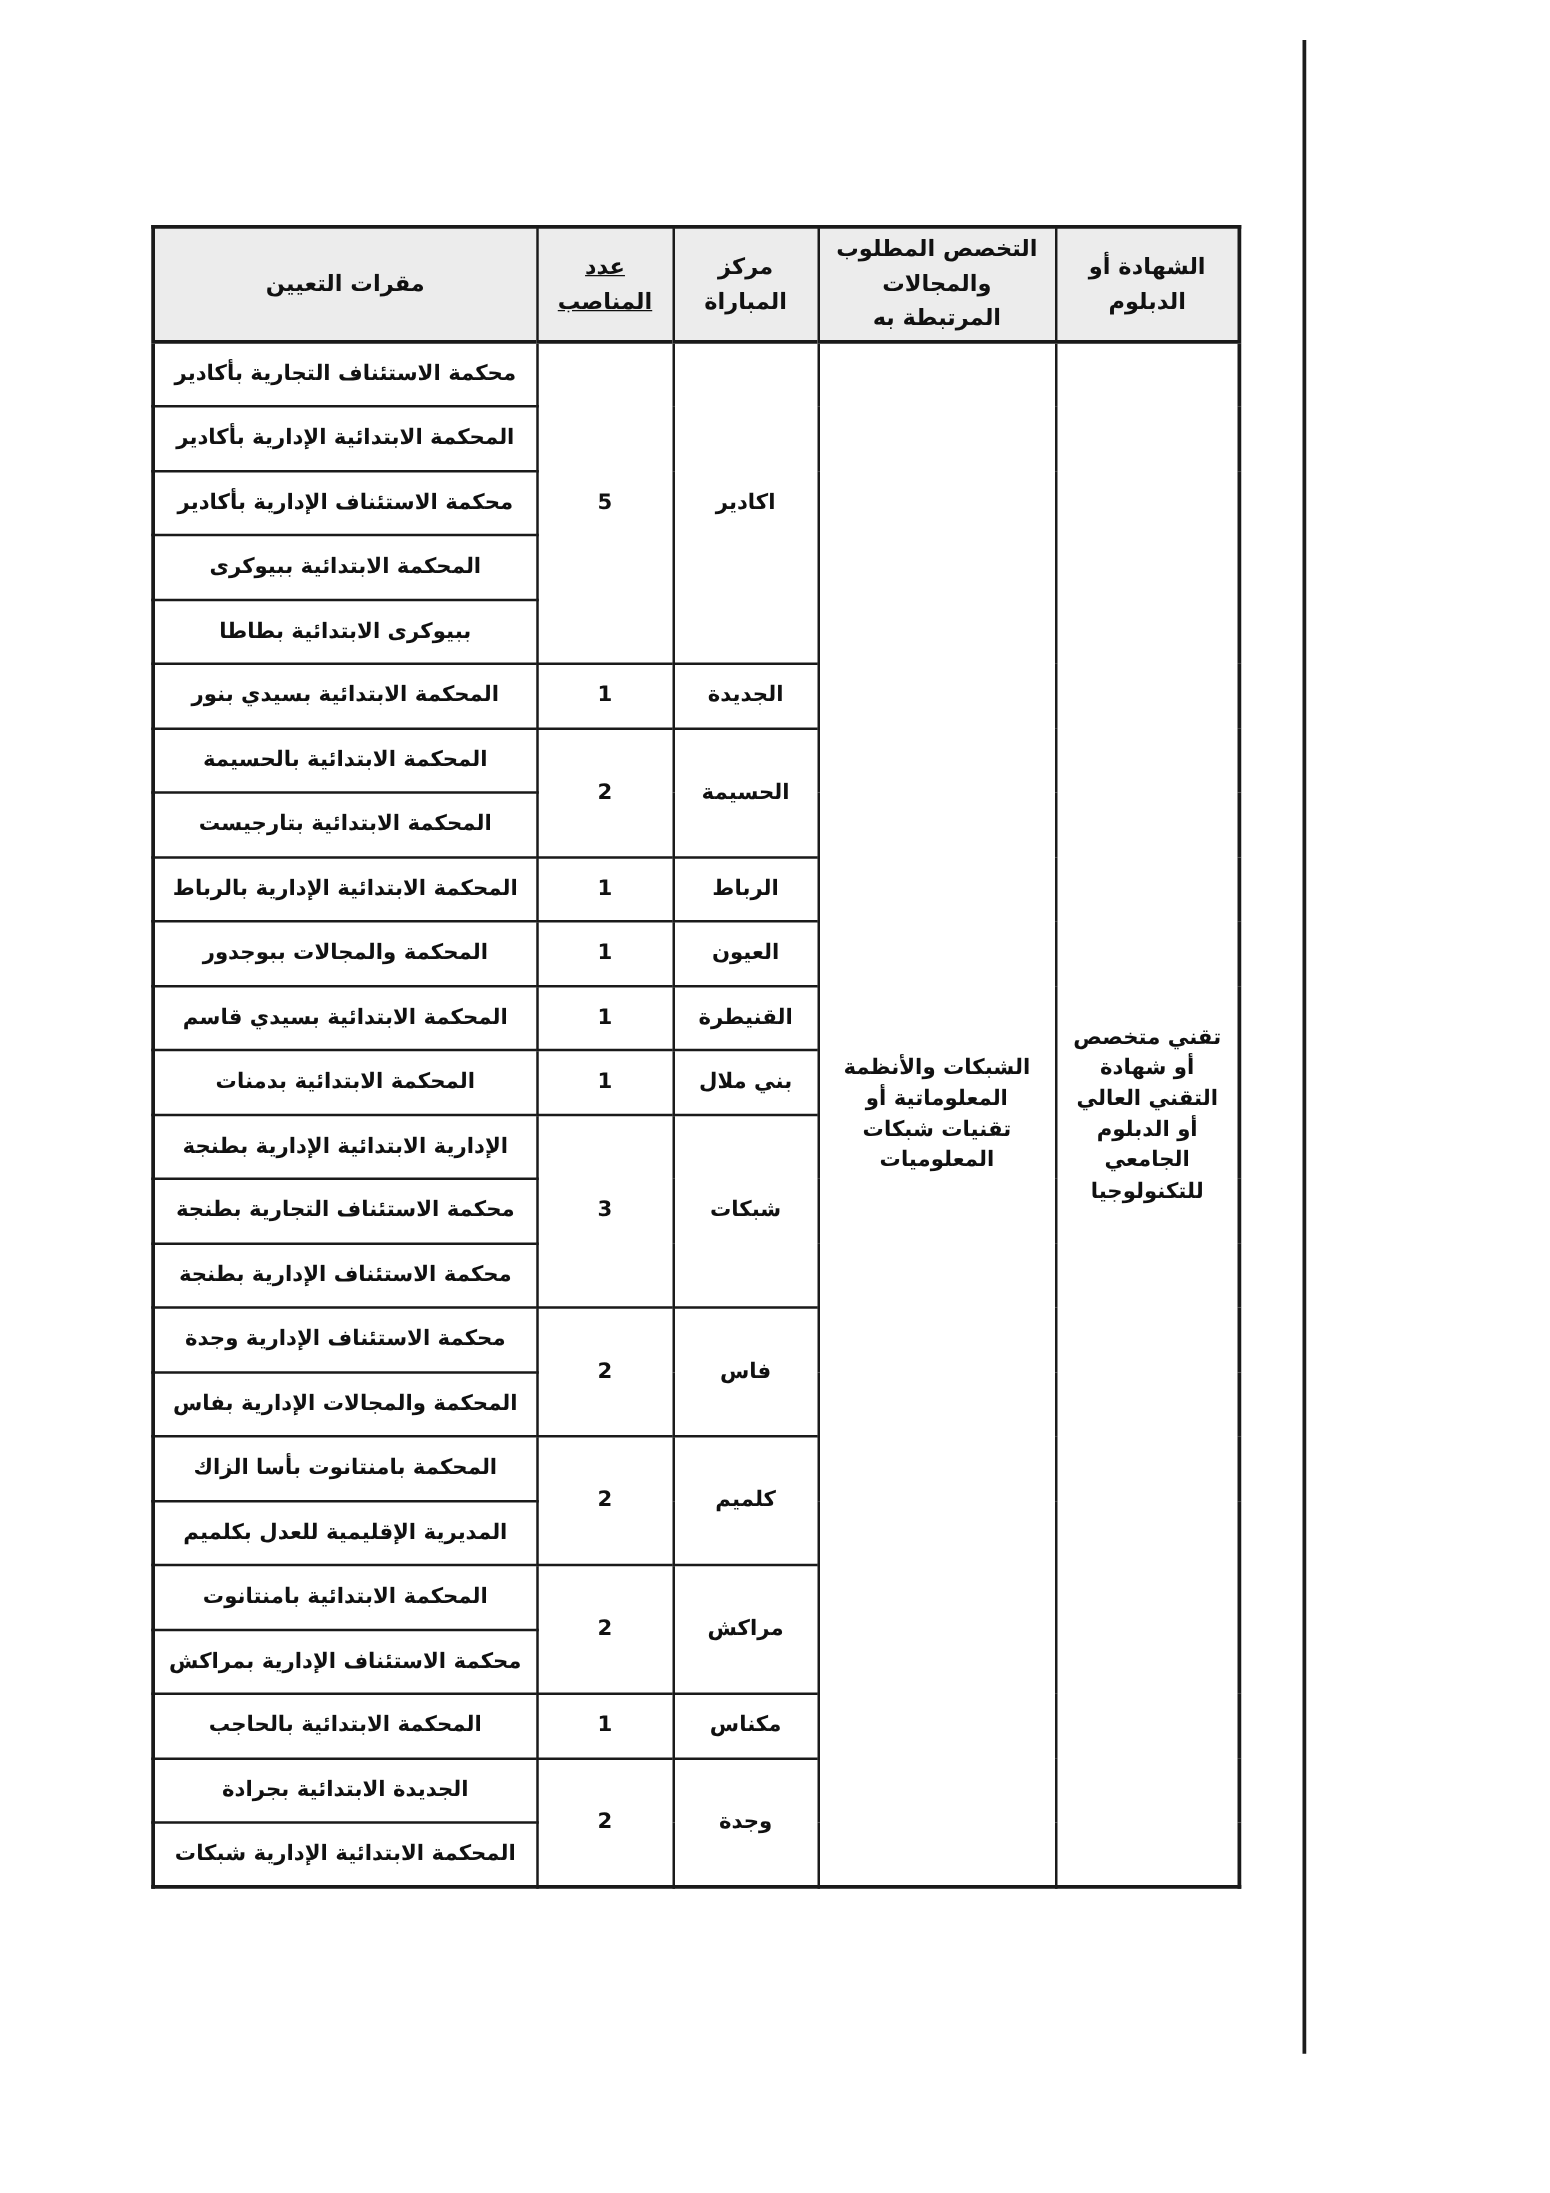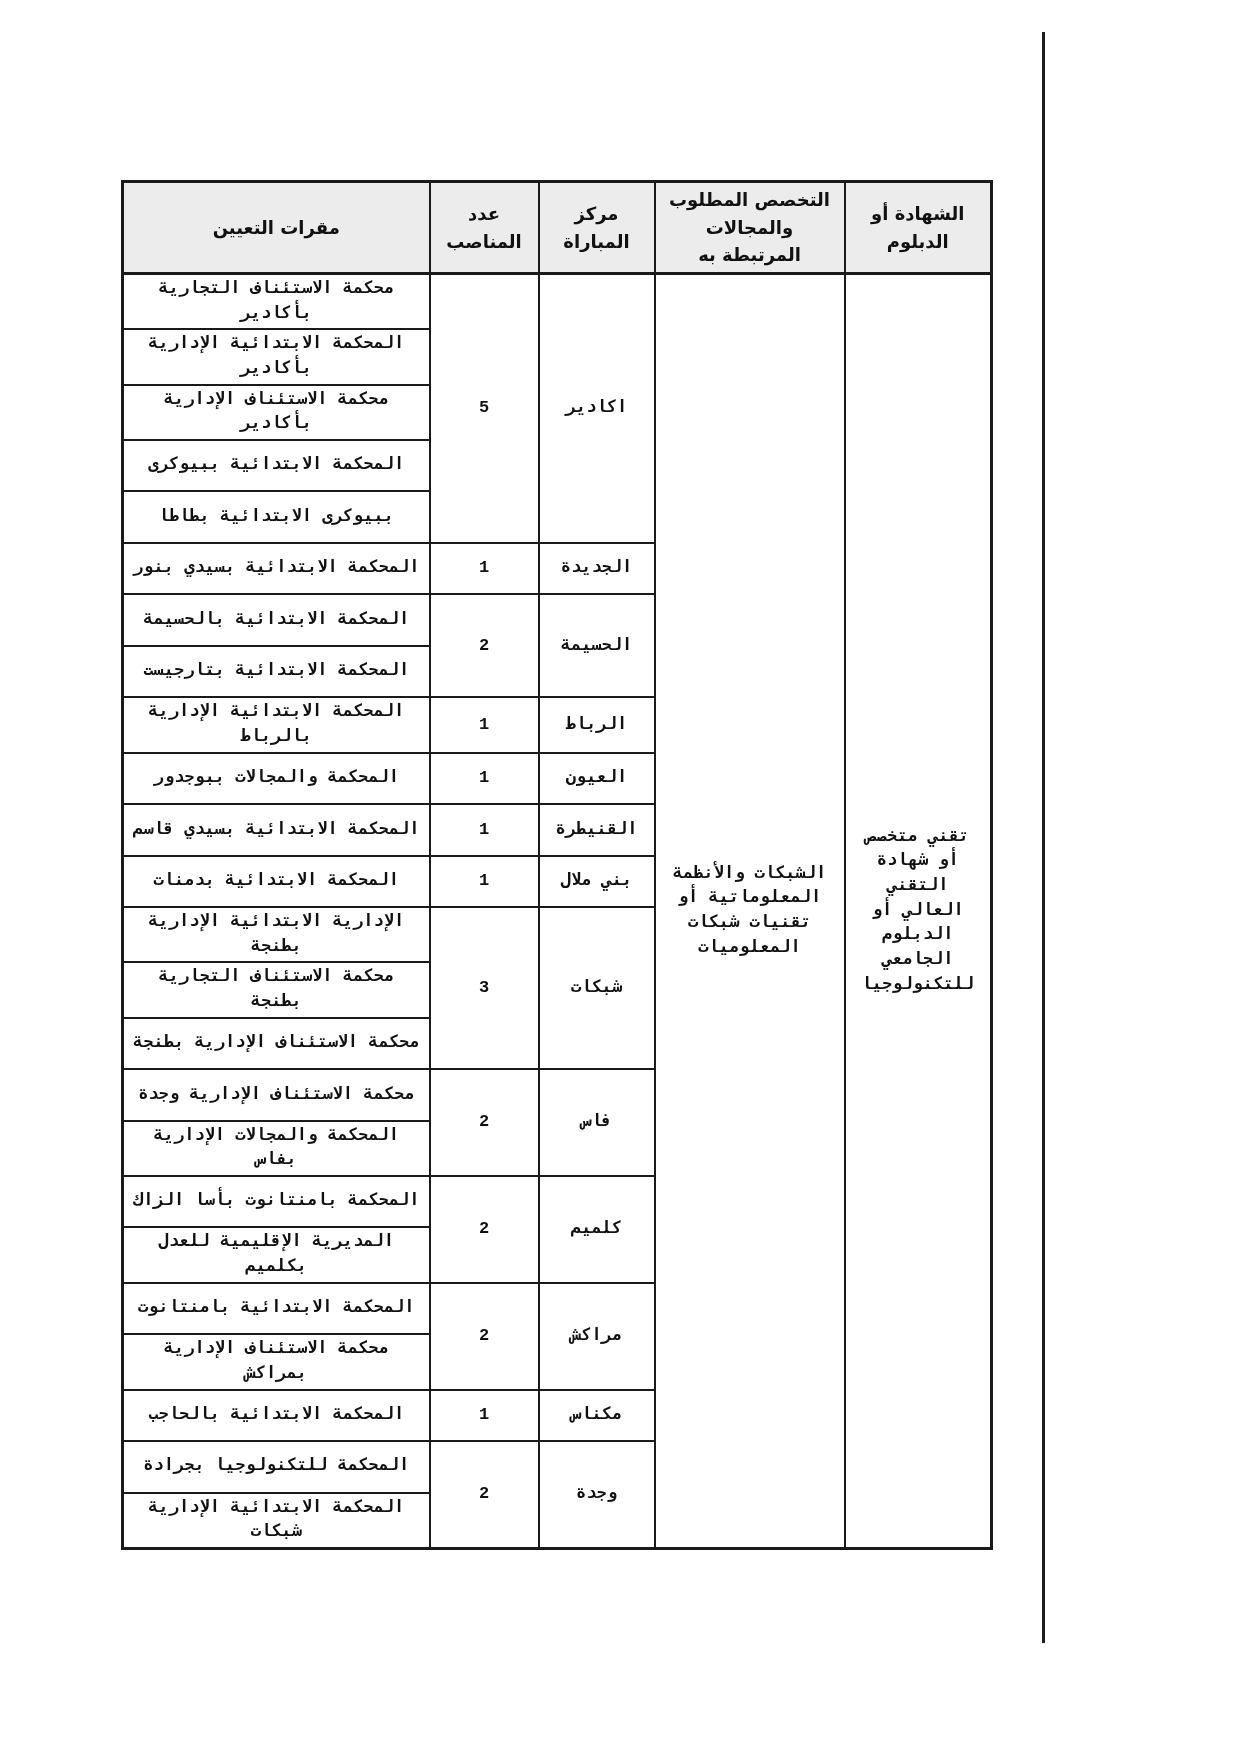--- a/index.html
+++ b/index.html
@@ -51,27 +51,26 @@
   }
   table.recruitment { border: 3px solid #1a1a1a; }
 
   table.recruitment thead tr { height: 92px; }
   table.recruitment thead th {
     background: #ececec;
     font-size: 18px;
     line-height: 1.55;
     border-bottom-width: 3px;
   }
-  table.recruitment thead th.h-count { padding: 2px 14px; }
+  table.recruitment thead th.h-count { padding: 2px 14px; text-decoration: underline; }
 
   table.recruitment tbody tr { height: 51.5px; }
   table.recruitment tbody td {
     font-size: 17px;
     line-height: 1.45;
-    font-family: Liberation Mono, monospace;
   }
   td.cell-cert, td.cell-spec {
     line-height: 2.15;
     padding: 2px 10px;
     font-size: 17px;
   }
   td.cell-count { font-size: 17px; }
   td.cell-center { font-size: 17px; }
   td.cell-loc { font-size: 17px; }
 </style>
@@ -199,20 +198,20 @@
 
       <tr>
         <td class="cell-center">مكناس</td>
         <td class="cell-count">1</td>
         <td class="cell-loc">المحكمة الابتدائية بالحاجب</td>
       </tr>
 
       <tr>
         <td class="cell-center" rowspan="2">وجدة</td>
         <td class="cell-count" rowspan="2">2</td>
-        <td class="cell-loc">المحكمة للتكنولوجيا بجرادة</td>
+        <td class="cell-loc">الجديدة الابتدائية بجرادة</td>
       </tr>
       <tr>
         <td class="cell-loc">المحكمة الابتدائية الإدارية شبكات</td>
       </tr>
     </tbody>
   </table>
 </div>
 
 </body></html>

